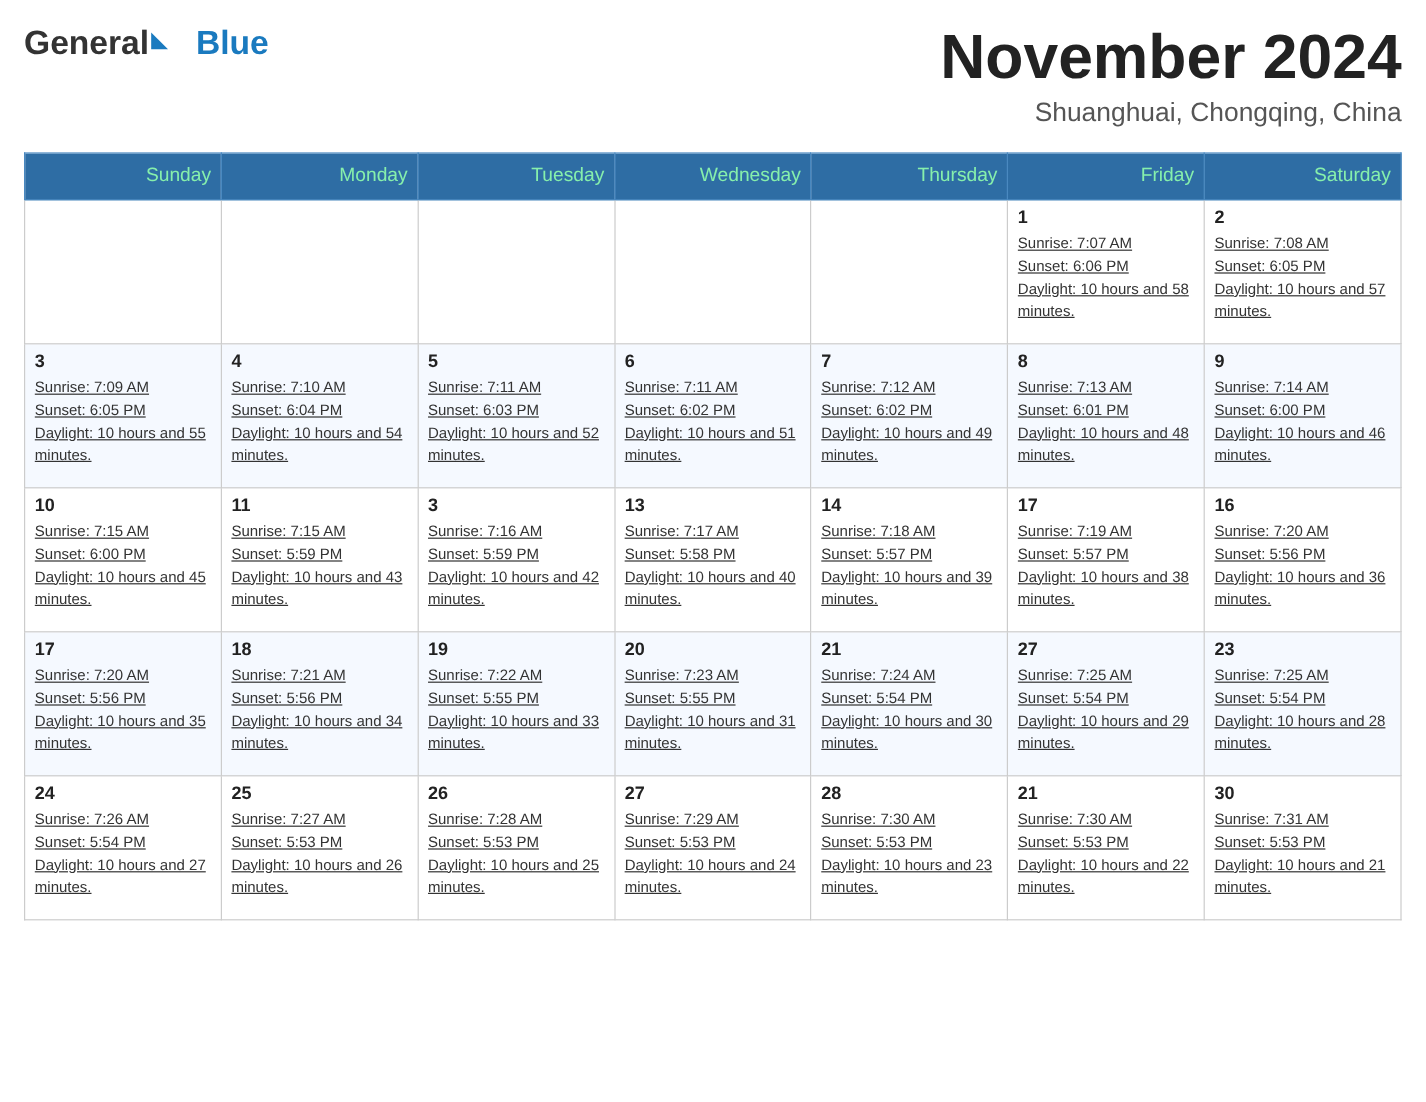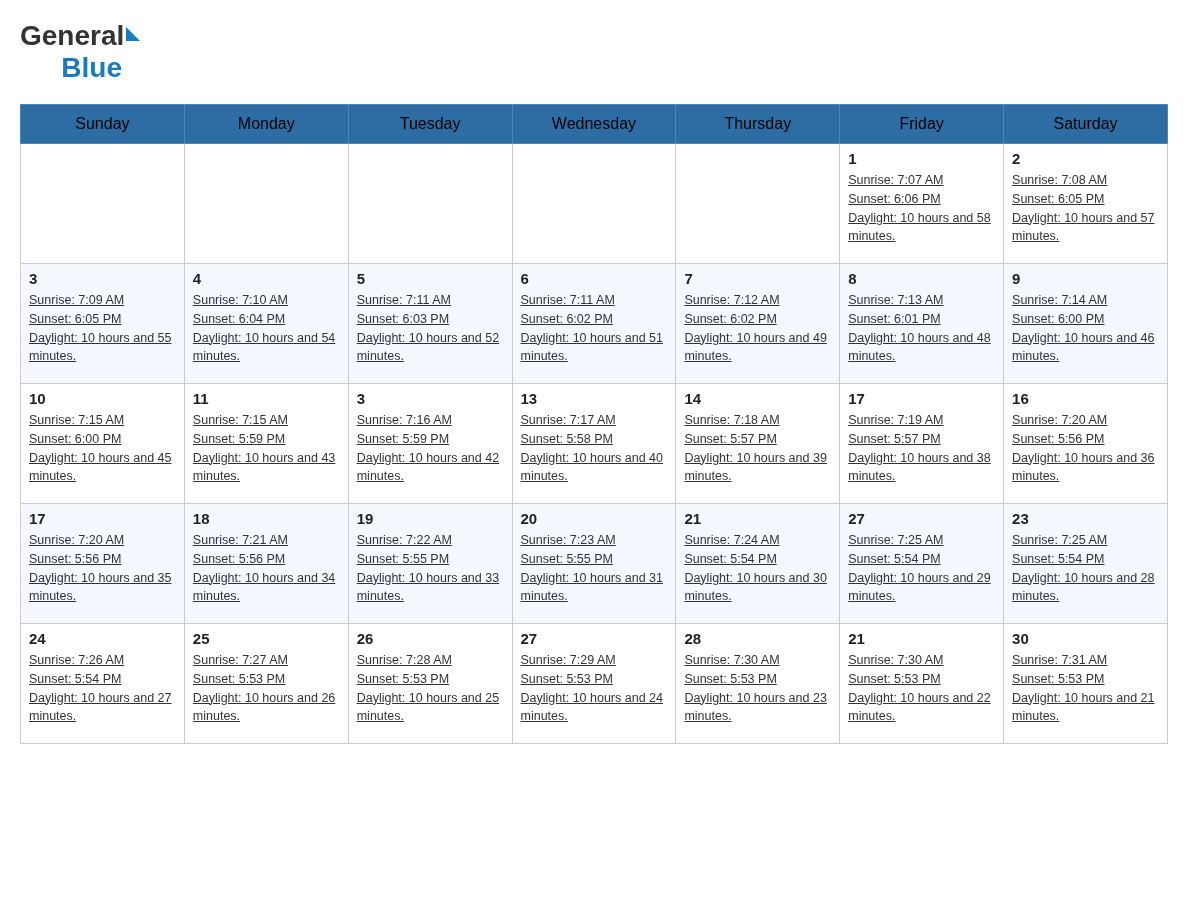--- a/index.html
+++ b/index.html
@@ -11,22 +11,22 @@
       min-height: 918px;
     }
     .header {
       display: flex;
       justify-content: space-between;
       align-items: flex-start;
       margin-bottom: 20px;
     }
     .logo {
       display: flex;
-      flex-direction: column;
-      align-items: center;
+      flex-direction: row;
+      align-items: flex-start;
     }
     .logo-general {
       font-size: 28px;
       font-weight: bold;
       color: #333;
       display: flex;
       align-items: center;
     }
     .logo-blue {
       font-size: 28px;
@@ -58,25 +58,25 @@
       color: #555;
       margin-top: 4px;
     }
     .calendar {
       width: 100%;
       border-collapse: collapse;
       border: 1px solid #ccc;
     }
     .calendar th {
       background-color: #2e6da4;
-      color: #000000;
+      color: #86efac;
       font-size: 16px;
       font-weight: normal;
       padding: 10px 8px;
-      text-align: center;
+      text-align: right;
       border: 1px solid #4a89c0;
     }
     .calendar td {
       width: 14.28%;
       vertical-align: top;
       padding: 6px 8px;
       border: 1px solid #ccc;
       font-size: 13px;
       color: #333;
       min-height: 100px;
@@ -110,20 +110,24 @@
 </head>
 <body>
 
 <div class="header">
   <div class="logo">
     <div class="logo-general">
       <span>General</span>
         <span class="logo-triangle"></span>
     </div>
     <div class="logo-blue">Blue</div>
+  </div>
+  <div class="title-section">
+    <div class="month-title">November 2024</div>
+    <div class="location">Shuanghuai, Chongqing, China</div>
   </div>
 </div>
 
 <table class="calendar">
   <thead>
     <tr>
     <th>Sunday</th>
         <th>Monday</th>
         <th>Tuesday</th>
         <th>Wednesday</th>

